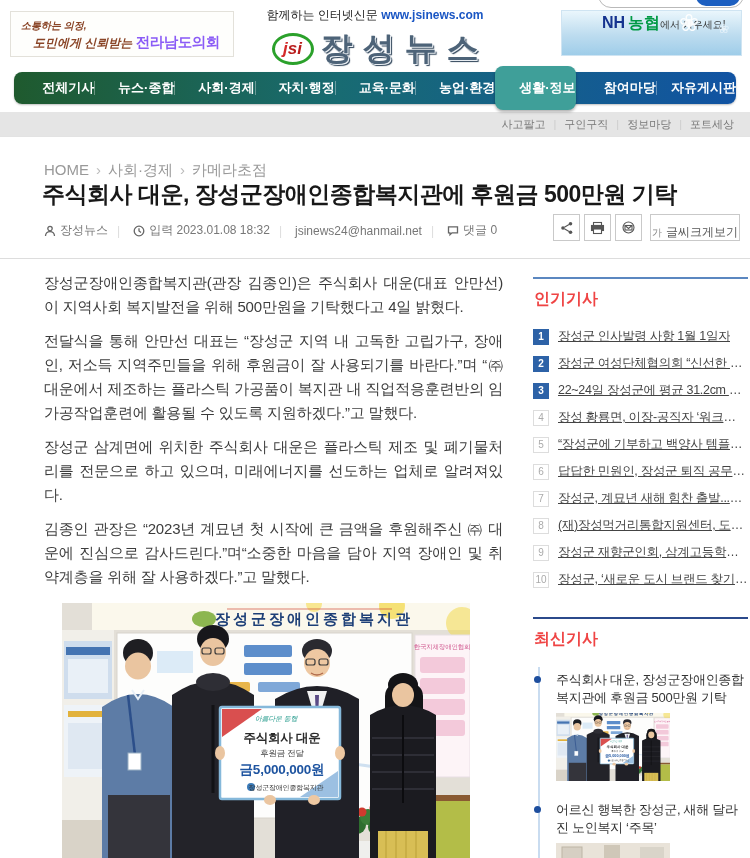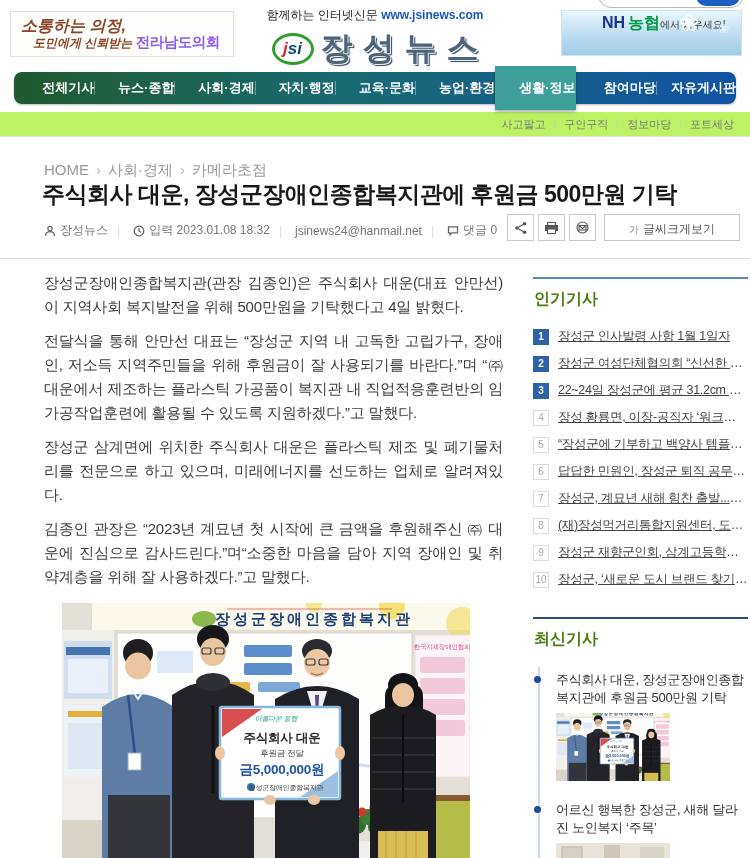--- a/index.html
+++ b/index.html
@@ -8,85 +8,85 @@
     width:750px; height:858px; position:relative; overflow:hidden;
     font-family:"Liberation Sans","DejaVu Sans",sans-serif; color:#333;
   }
   
   .search-sliver { position:absolute; right:6px; top:-18px; width:146px; height:26px;
     border:1px solid #b9b9b9; border-radius:13px; background:#fff; }
   .search-btn { position:absolute; right:3px; top:3px; width:44px; height:20px;
     background:#1d5fc0; border-radius:10px; }
   .left-banner { position:absolute; left:10px; top:11px; width:224px; height:46px;
     border:1px solid #e3e1da; background:#fefefc; padding:5px 10px 4px; line-height:17px; }
-  .lb1 { font-size:16px; font-style:italic; font-weight:bold; color:#8a4527; }
+  .lb1 { font-size:10px; font-style:italic; font-weight:bold; color:#8a4527; }
   .lb2 { font-size:12px; font-style:italic; font-weight:bold; color:#8a4527; padding-left:12px; }
   .lb2 .org { font-style:normal; font-size:14.5px; color:#8b5cf6; letter-spacing:-0.5px; }
   .masthead { position:absolute; left:255px; top:7px; width:240px; text-align:center; }
   .tagline { font-size:12px; color:#222; white-space:nowrap; }
   .tagline .url { color:#1a56c4; font-weight:bold; }
   .logo-row { display:flex; align-items:center; justify-content:center; gap:7px; margin-top:3px; }
   .jsi-badge { width:42px; height:32px; border:3px solid #2ba12b; border-radius:50%;
     font-style:italic; font-weight:bold; font-size:17px; line-height:26px; background:#fff; flex:none; }
-  .jsi-badge .j { color:#d42a2a; } .jsi-badge .si { color:#0c4a6e; }
+  .jsi-badge .j { color:#d42a2a; } .jsi-badge .si { color:#b91c1c; }
   .site-name { font-size:32px; font-weight:bold; color:#4d6378; letter-spacing:10px; margin-right:-10px;
     text-shadow:1px 1px 0 #e8edf2, 2px 2px 1px #2e4358; white-space:nowrap; }
   .right-banner { position:absolute; right:8px; top:10px; width:181px; height:46px;
     background:linear-gradient(180deg,#eaf6fc 0%,#bddcef 55%,#9fcde9 100%);
     border:1px solid #cfe4f2; overflow:hidden; }
   .rb1 { font-size:13px; font-weight:bold; font-style:italic; color:#2a5fa8; margin:4px 0 0 34px; }
   .rb2 { font-size:10px; color:#333; margin:2px 0 0 40px; }
   .rb2 .nh { font-size:16px; font-weight:bold; color:#15338f; font-style:normal; }
   .rb2 .coop { font-size:16px; font-weight:bold; color:#019a44; }
   .rb-flower { position:absolute; right:42px; top:-2px; font-size:24px; color:#fff; opacity:.95; }
   .rb-flower2 { position:absolute; right:12px; top:10px; font-size:13px; color:#eef7fd; opacity:.8; }
   
   .navbar { position:absolute; left:14px; top:72px; width:722px; height:32px; border-radius:8px;
     background:linear-gradient(90deg,#1f5a2e 0%,#186b72 45%,#1153a3 100%);
     display:flex; align-items:center; box-shadow:0 1px 2px rgba(0,0,0,.25); }
   .nav-item { flex:1; color:#fff; font-size:13px; font-weight:bold; text-align:right;
     line-height:32px; position:relative; cursor:pointer; white-space:nowrap; }
   .nav-item + .nav-item::before { content:""; position:absolute; left:0; top:9px; bottom:9px;
     width:1px; background:rgba(255,255,255,.35); }
-  .nav-item.active { height:44px; line-height:44px; background:#3f9f99; border-radius:0;
+  .nav-item.active { height:44px; line-height:44px; background:#3f9f99; border-radius:8px;
     box-shadow:0 2px 3px rgba(0,0,0,.3); z-index:2; }
   .nav-item.active::before, .nav-item.active + .nav-item::before { display:none; }
-  .subnav { position:absolute; left:0; top:112px; width:750px; height:25px; background:#bef264;
+  .subnav { position:absolute; left:0; top:112px; width:750px; height:25px; background:#e5e5e5;
     border-bottom:1px solid #e3e3e3; text-align:right; padding-right:16px;
     font-size:11px; color:#777; line-height:24px; }
   .subnav a { color:#777; text-decoration:none; cursor:pointer; }
   .subnav a + a::before { content:"|"; color:#ccc; margin:0 8px; }
   
   .breadcrumb { position:absolute; left:44px; top:161px; font-size:15px; color:#999; }
   .crumb { cursor:pointer; }
   .crumb + .crumb::before { content:"›"; color:#bbb; margin:0 7px; }
   .article-title { position:absolute; left:42px; top:179px; width:668px; font-size:23px;
     font-weight:bold; color:#181818; letter-spacing:-0.5px; line-height:30px; }
   .byline { position:absolute; left:44px; top:222px; font-size:12px; color:#777;
     display:flex; align-items:center; }
   .byline .seg { display:flex; align-items:center; gap:4px; }
   .byline .seg + .seg::before { content:"|"; color:#ddd; margin:0 9px; }
   .byline svg { display:block; }
   .action-buttons { position:absolute; right:10px; top:214px; display:flex; gap:4px; }
   .icon-btn { width:27px; height:27px; border:1px solid #c9c9c9; background:#fff;
     display:flex; align-items:center; justify-content:center; cursor:pointer; }
-  .font-btn { height:27px; border:1px solid #c9c9c9; background:#fff; padding:0 24px;
-    font-size:12px; color:#555; line-height:29px; cursor:pointer; margin-left:4px; white-space:nowrap; }
+  .font-btn { height:27px; border:1px solid #c9c9c9; background:#fff; padding:0 1px;
+    font-size:12px; color:#555; line-height:35px; cursor:pointer; margin-left:4px; white-space:nowrap; }
   .font-btn .ga { font-size:10px; color:#888; margin-right:4px; }
   .head-divider { position:absolute; left:0; top:258px; width:750px; border-top:1px solid #ddd; }
   
   .article-body { position:absolute; left:44px; top:271px; width:459px; font-size:15px;
     line-height:24px; color:#3c3c3c; text-align:justify; letter-spacing:-0.2px; }
   .article-body p { margin:0 0 10px; }
   .photo-figure { margin:14px 0 0 18px; width:408px; height:271px; }
   .photo-figure svg { display:block; }
   
   .sidebar { position:absolute; left:533px; top:277px; width:215px; }
   .popular { border-top:2px solid #5b87c0; }
-  .section-title { font-size:16px; font-weight:bold; color:#4d7c0f; padding:10px 1px 13px; }
+  .section-title { font-size:16px; font-weight:bold; color:#ef4444; padding:10px 1px 13px; }
   .pop-item { display:flex; align-items:center; height:27px; cursor:pointer; }
   .rank { width:16px; height:16px; font-size:10px; line-height:16px; text-align:center;
     margin-right:9px; flex:none; font-weight:bold; }
   .rank.top { background:#2d62a7; color:#fff; }
   .rank.rest { background:#fff; border:1px solid #ddd; color:#aaa; line-height:14px; font-weight:normal; }
   .pop-text { font-size:12.5px; color:#444; white-space:nowrap; overflow:hidden;
     text-overflow:ellipsis; letter-spacing:-0.3px;text-decoration:underline; }
   .latest { margin-top:24px; border-top:2px solid #2b4a8b; }
   .latest-list { margin-top:4px; margin-left:5px; border-left:2px solid #c9dcf0;
     padding-left:16px; padding-top:4px; }

